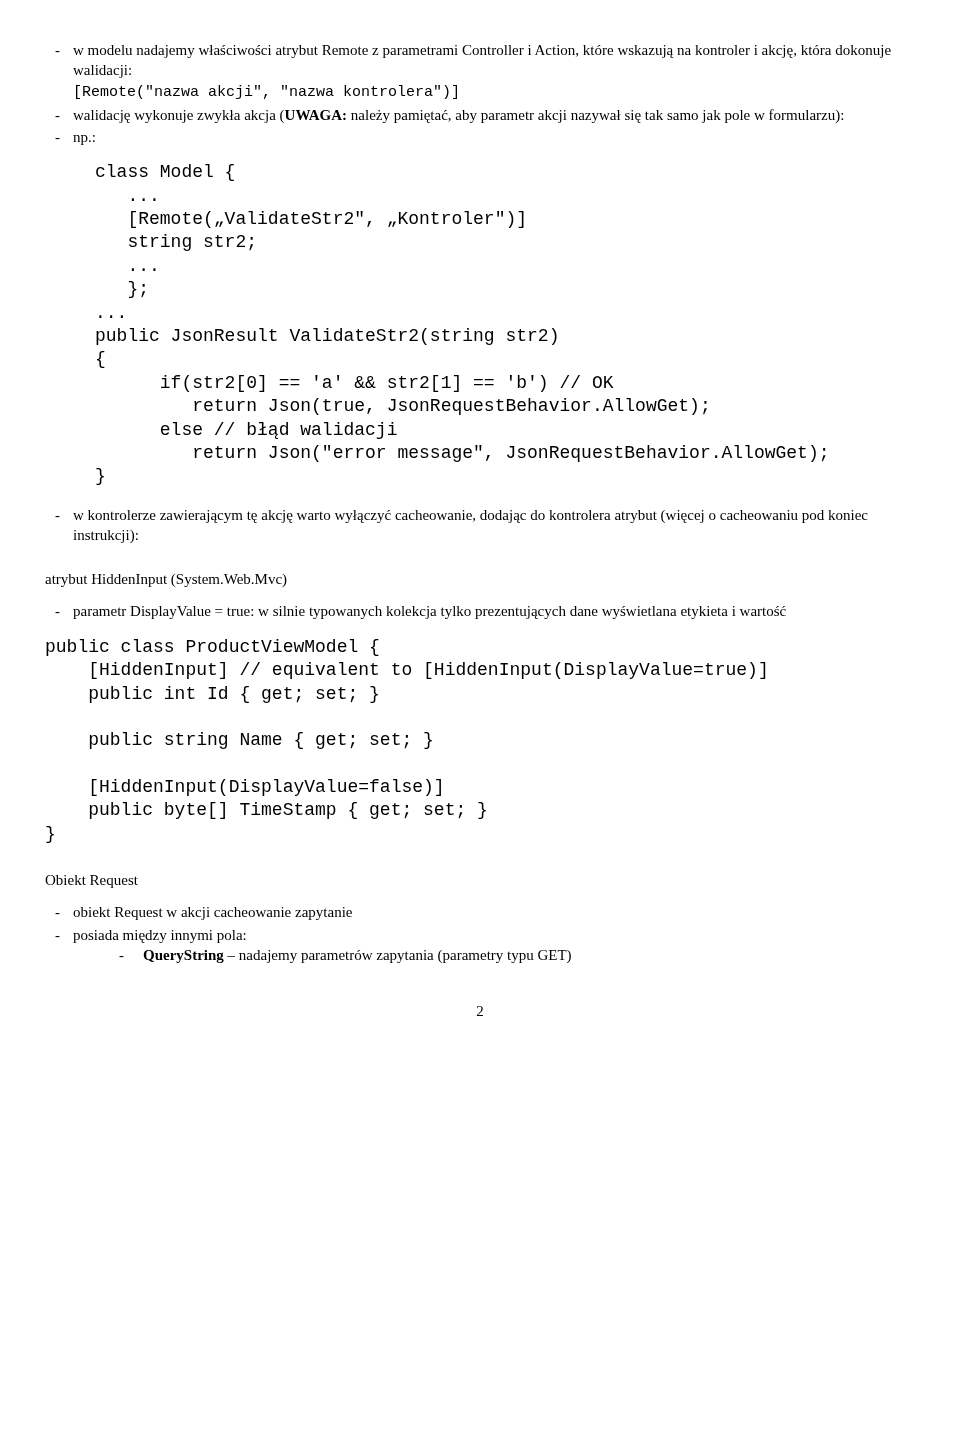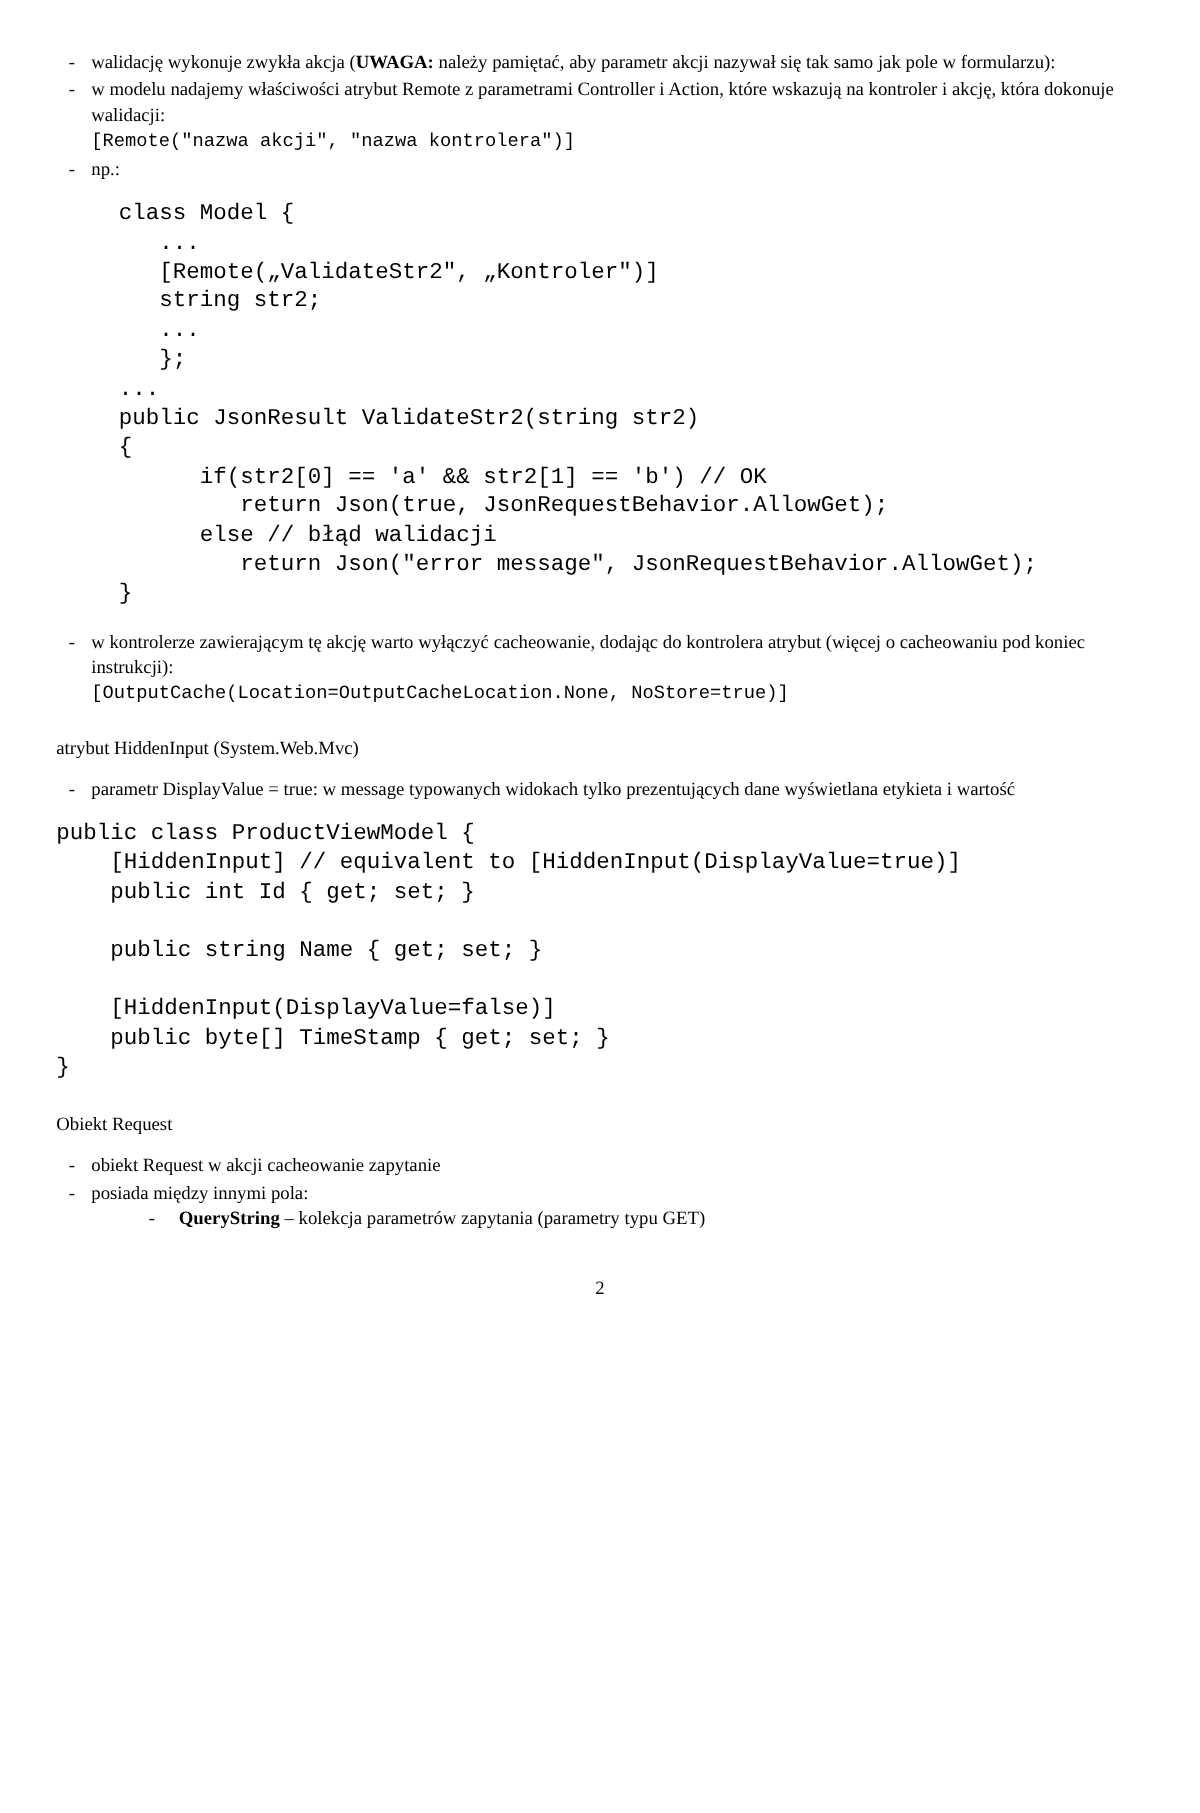--- a/index.html
+++ b/index.html
@@ -55,25 +55,25 @@
   .inline-mono {
     font-family: "Courier New", Courier, monospace;
   }
   .bold { font-weight: bold; }
 </style>
 </head>
 <body>
 
 <ul class="dashlist">
   <li>
-    <span>walidację wykonuje zwykła akcja (</span><span class="bold">UWAGA:</span><span> należy pamiętać, aby parametr akcji nazywał się tak samo jak pole w formularzu):</span>
+    <span>w modelu nadajemy właściwości atrybut Remote z parametrami Controller i Action, które wskazują na kontroler i akcję, która dokonuje walidacji:</span><br>
+    <span class="inline-mono">[Remote(″nazwa akcji″, ″nazwa kontrolera″)]</span>
   </li>
   <li>
-    <span>w modelu nadajemy właściwości atrybut Remote z parametrami Controller i Action, które wskazują na kontroler i akcję, która dokonuje walidacji:</span><br>
-    <span class="inline-mono">[Remote(″nazwa akcji″, ″nazwa kontrolera″)]</span>
+    <span>walidację wykonuje zwykła akcja (</span><span class="bold">UWAGA:</span><span> należy pamiętać, aby parametr akcji nazywał się tak samo jak pole w formularzu):</span>
   </li>
   <li>
     <span>np.:</span>
   </li>
 </ul>
 
 <div class="mono codeblock">class Model {
    ...
    [Remote(„ValidateStr2″, „Kontroler″)]
    string str2;
@@ -84,47 +84,46 @@
 {
       if(str2[0] == 'a' &amp;&amp; str2[1] == 'b') // OK
          return Json(true, JsonRequestBehavior.AllowGet);
       else // błąd walidacji
          return Json("error message", JsonRequestBehavior.AllowGet);
 }</div>
 
 <ul class="dashlist">
   <li>
     <span>w kontrolerze zawierającym tę akcję warto wyłączyć cacheowanie, dodając do kontrolera atrybut (więcej o cacheowaniu pod koniec instrukcji):</span><br>
-    <span class="inline-mono">[OutputCache(Location=OutputCacheLocation.None, NoStore=true)]</span>
   </li>
 </ul>
 
 <div class="section-title">atrybut HiddenInput (System.Web.Mvc)</div>
 
 <ul class="dashlist">
-  <li>parametr DisplayValue = true: w message typowanych widokach tylko prezentujących dane wyświetlana etykieta i wartość</li>
+  <li>parametr DisplayValue = true: w silnie typowanych kolekcja tylko prezentujących dane wyświetlana etykieta i wartość</li>
 </ul>
 
 <div class="mono codeblock2">public class ProductViewModel {
     [HiddenInput] // equivalent to [HiddenInput(DisplayValue=true)]
     public int Id { get; set; }
 
     public string Name { get; set; }
 
     [HiddenInput(DisplayValue=false)]
     public byte[] TimeStamp { get; set; }
 }</div>
 
 <div class="section-title">Obiekt Request</div>
 
 <ul class="dashlist">
   <li>obiekt Request w akcji cacheowanie zapytanie</li>
   <li>
     <span>posiada między innymi pola:</span>
     <ul class="dashlist inner">
       <li>
-        <span class="bold">QueryString</span><span> – kolekcja parametrów zapytania (parametry typu GET)</span>
+        <span class="bold">QueryString</span><span> – nadajemy parametrów zapytania (parametry typu GET)</span>
       </li>
     </ul>
   </li>
 </ul>
 
 <div class="pagenum">2</div>
 
 </body></html>

